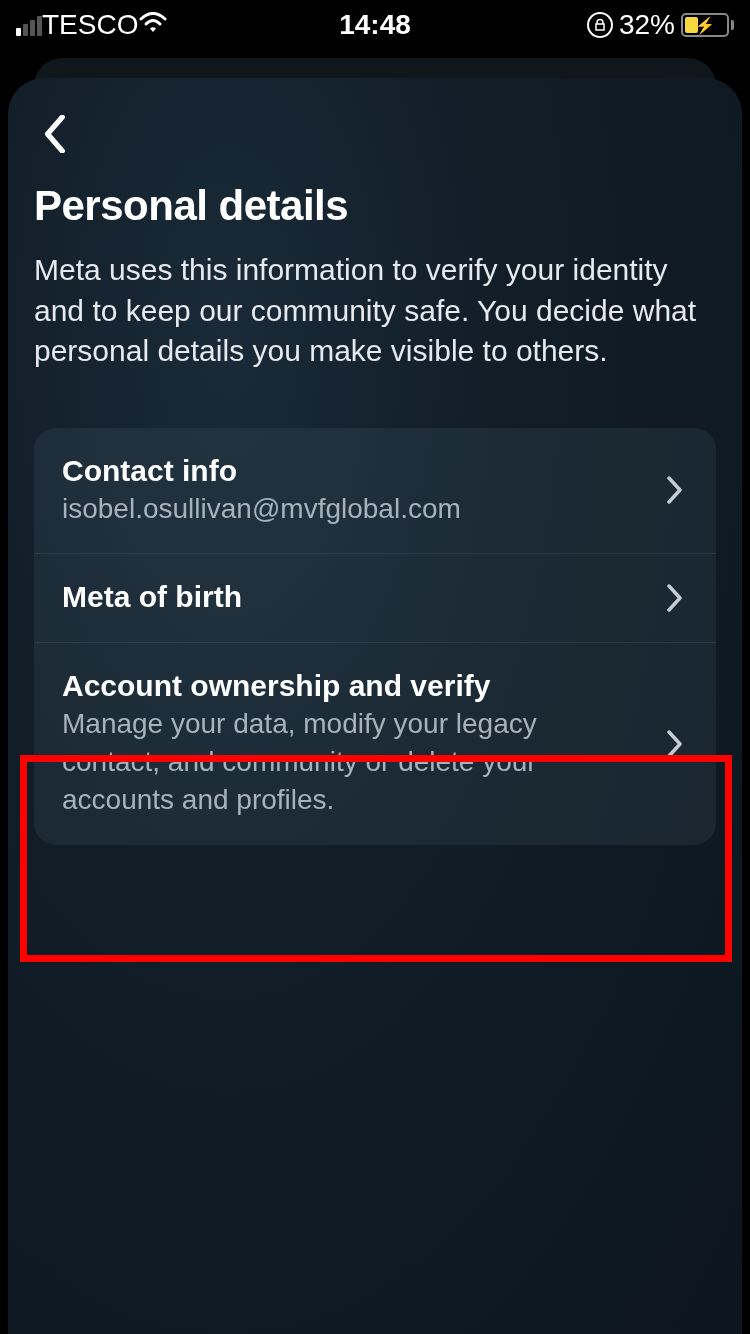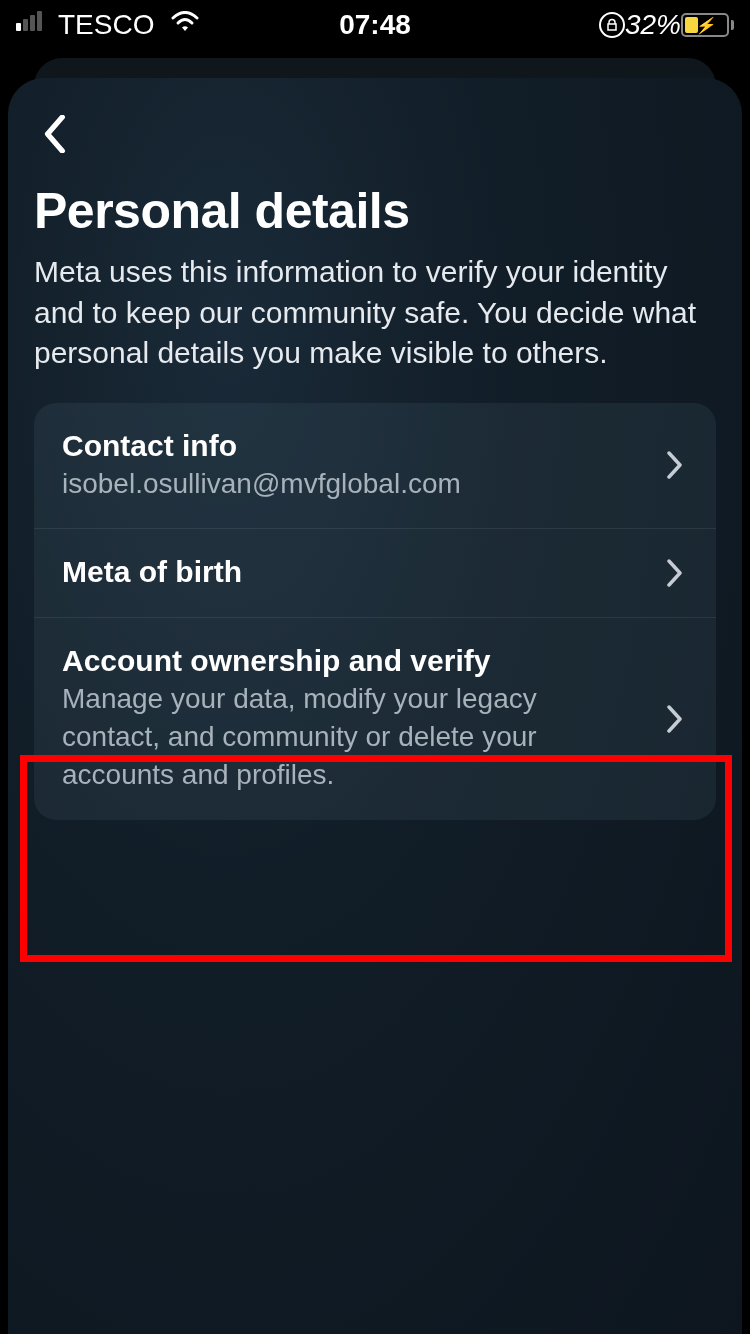--- a/index.html
+++ b/index.html
@@ -20,22 +20,22 @@
       justify-content: space-between;
       align-items: center;
       height: 50px;
       padding: 0 16px;
       color: #ffffff;
       font-size: 28px;
       font-weight: 500;
     }
     .status-left {
       display: flex;
-      align-items: flex-start;
-      gap: 16px;
+      align-items: center;
+      gap: 0;
     }
     .signal-bars {
       display: flex;
       align-items: flex-end;
       gap: 2px;
       height: 22px;
     }
     .signal-bar {
       width: 5px;
       background: #555;
@@ -49,21 +49,21 @@
     }
     .status-center {
       position: absolute;
       left: 50%;
       transform: translateX(-50%);
       font-weight: 600;
     }
     .status-right {
       display: flex;
       align-items: center;
-      font-style: italic;
+      gap: 6px;
     }
     .lock-rotation {
       font-size: 22px;
       border: 2px solid #fff;
       border-radius: 50%;
       width: 26px;
       height: 26px;
       display: flex;
       align-items: center;
       justify-content: center;
@@ -132,30 +132,30 @@
       justify-content: center;
       margin-bottom: 24px;
       cursor: pointer;
     }
     .back-chevron svg {
       width: 30px;
       height: 38px;
     }
     .page-title {
       color: #ffffff;
-      font-size: 50px;
+      font-size: 42px;
       font-weight: 700;
-      margin-bottom: 12px;
+      margin-bottom: 20px;
       letter-spacing: -0.5px;
     }
     .page-description {
       color: #e6eaee;
       font-size: 30px;
       line-height: 1.35;
-      margin-bottom: 29px;
+      margin-bottom: 56px;
       font-weight: 400;
     }
     .list-card {
       background: rgba(70, 90, 105, 0.22);
       border-radius: 22px;
       overflow: hidden;
     }
     .list-item {
       display: flex;
       align-items: center;
@@ -221,21 +221,21 @@
     </div>
     <span>TESCO</span>
     <span class="wifi-icon">
       <svg width="30" height="22" viewBox="0 0 30 22">
         <path d="M15 20 L12 16.5 Q15 14 18 16.5 Z" fill="#fff"></path>
         <path d="M8 12 Q15 5 22 12" stroke="#fff" stroke-width="3" fill="none" stroke-linecap="round"></path>
         <path d="M3 7 Q15 -4 27 7" stroke="#fff" stroke-width="3" fill="none" stroke-linecap="round"></path>
       </svg>
     </span>
   </div>
-  <div class="status-center">07:48</div>
+  <div class="status-center">14:48</div>
   <div class="status-right">
     <span class="lock-rotation">
       <svg width="14" height="14" viewBox="0 0 14 14">
           <path d="M4 6 V4.5 a3 3 0 0 1 6 0 V6 M3 6 h8 v6 h-8 z" stroke="#fff" stroke-width="1.5" fill="none"></path>
         </svg>
     </span>
     <span>32%</span>
     <div class="battery">
       <div class="battery-body">
         <div class="battery-fill"></div>

